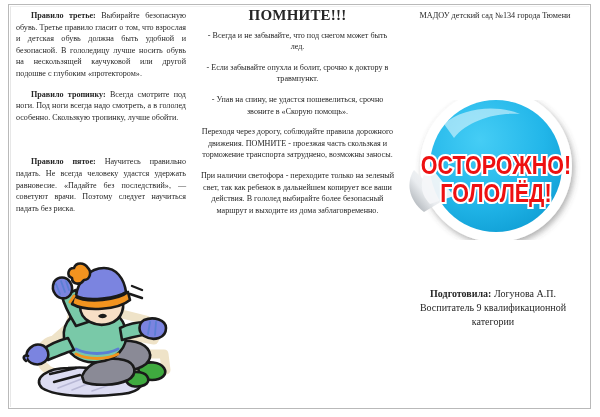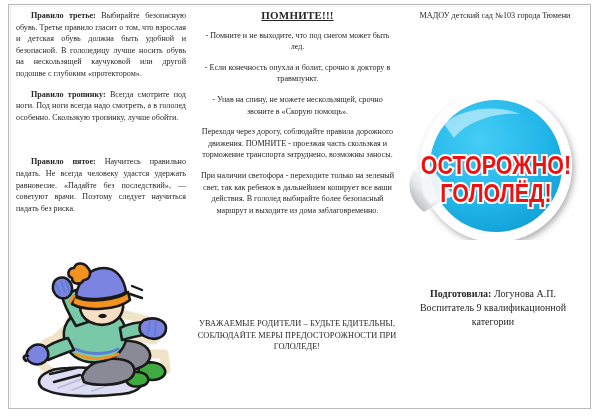--- a/index.html
+++ b/index.html
@@ -76,23 +76,22 @@
   }
 
   
   #col-remember {
     left: 200px;
     top: 10px;
     width: 195px;
     text-align: center;
   }
   #col-remember .heading {
-    font-size: 11px;
+    font-size: 15px;
     font-weight: bold;
-    text-decoration: underline;
     margin: 0 0 8px 0;
     letter-spacing: 0.2px;
   }
   #col-remember p {
     margin: 0 0 9px 0;
     font-size: 8.1px;
     line-height: 11.6px;
     text-align: center;
   }
   #col-remember p.tight { margin-bottom: 9px; }
@@ -237,30 +236,29 @@
           <path d="M116 32 L128 36"></path>
           <path d="M36 112 L62 106"></path>
           <path d="M40 120 L66 113"></path>
         </g>
       </g>
     </svg>
   </div>
 
   <div class="col" id="col-remember">
     <p class="heading">ПОМНИТЕ!!!</p>
-    <p class="tight">- Помните и не выходите, что под снегом может быть лед.</p>
-    <p class="tight">- Если конечность опухла и болит, срочно к доктору в травмпункт.</p>
-    <p class="tight">- Упав на спину, не можете нескользящей, срочно звоните в «Скорую помощь».</p>
+    <p class="tight">- Всегда и не забывайте, что под снегом может быть лед.</p>
+    <p class="tight">- Если забывайте опухла и болит, срочно к доктору в травмпункт.</p>
+    <p class="tight">- Упав на спину, не удастся пошевелиться, срочно звоните в «Скорую помощь».</p>
     <p>Переходя через дорогу, соблюдайте правила дорожного движения. ПОМНИТЕ - проезжая часть скользкая и торможение транспорта затруднено, возможны заносы.</p>
     <p>При наличии светофора - переходите только на зеленый свет, так как ребенок в дальнейшем копирует все ваши действия. В гололед выбирайте более безопасный маршрут и выходите из дома заблаговременно.</p>
   </div>
 
-  <div id="parents-appeal">УВАЖАЕМЫЕ РОДИТЕЛИ – БУДЬТЕ БДИТЕЛЬНЫ, СОБЛЮДАЙТЕ МЕРЫ ПРЕДОСТОРОЖНОСТИ ПРИ ГОЛОЛЕДЕ!</div>
-
-  <div class="col" id="col-title">МАДОУ детский сад №103 города Тюмени</div>
+
+  <div class="col" id="col-title">МАДОУ детский сад №134 города Тюмени</div>
 
   <div id="sticker-wrap">
     <svg viewBox="0 0 192 140" width="192" height="140" xmlns="http://www.w3.org/2000/svg">
       <defs>
         <radialGradient id="stickerFill" cx="38%" cy="30%" r="78%">
           <stop offset="0%" stop-color="#45cdf5"></stop>
           <stop offset="62%" stop-color="#22b6e9"></stop>
           <stop offset="100%" stop-color="#0f9ed4"></stop>
         </radialGradient>
         <linearGradient id="peelGrad" x1="0" y1="1" x2="1" y2="0">

